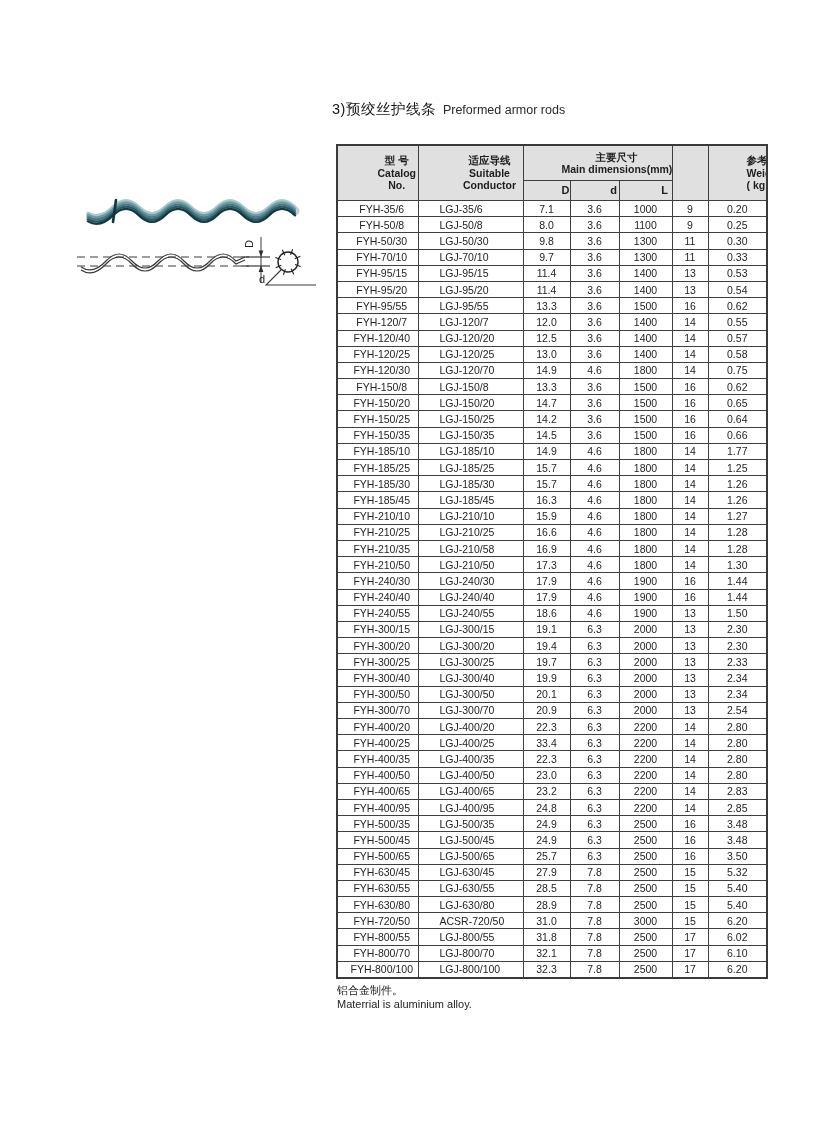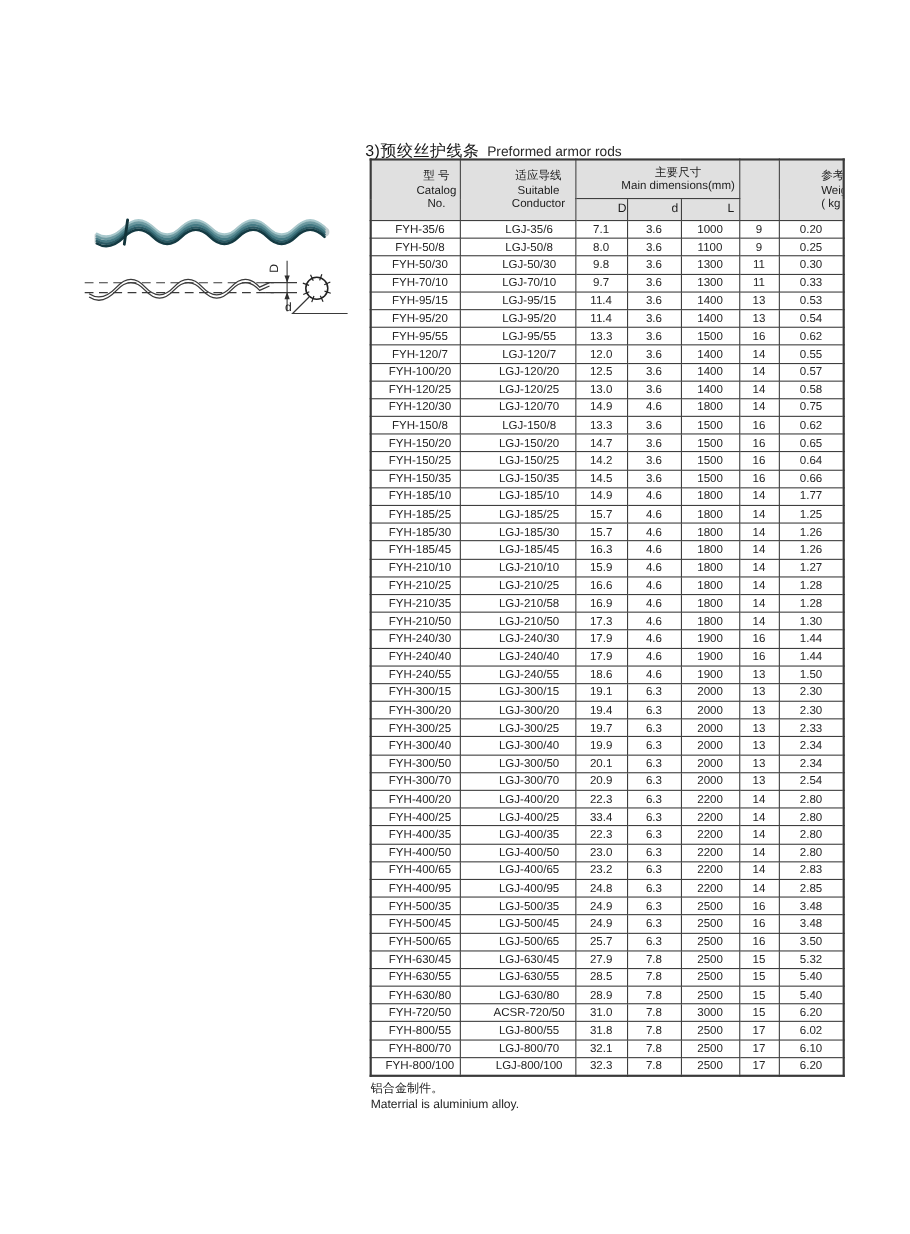--- a/index.html
+++ b/index.html
@@ -1,34 +1,34 @@
 <!DOCTYPE html>
 <html><head>
 <meta charset="utf-8">
 <style>
   html,body{margin:0;padding:0;background:#fff;}
   .page{position:relative;width:827px;height:1122px;background:#ffffff;overflow:hidden;
         font-family:"Liberation Sans","DejaVu Sans",sans-serif;color:#222;}
   
-  .title{position:absolute;left:332px;top:128px;white-space:nowrap;}
+  .title{position:absolute;left:332px;top:100px;white-space:nowrap;}
   .title .zh{font-size:14.5px;color:#161616;letter-spacing:0.5px;}
   .title .en{font-size:12.5px;color:#2a2a2a;margin-left:7px;}
   
   .illus-photo{position:absolute;left:86px;top:191px;}
   .illus-drawing{position:absolute;left:73px;top:236px;}
   
   table.spec{position:absolute;left:336px;top:144px;width:430px;border-collapse:collapse;
              table-layout:fixed;border:2px solid #3a3a3a;}
   table.spec th,table.spec td{border:1px solid #3f3f3f;padding:0;overflow:hidden;white-space:nowrap;}
-  table.spec thead th{background:#e0e0e0;font-weight:normal;font-size:10.5px;line-height:12.5px;color:#1d1d1d;text-align:center;vertical-align:middle;padding-left:38px;}
+  table.spec thead th{background:#e0e0e0;font-weight:bold;font-size:10.5px;line-height:12.5px;color:#1d1d1d;text-align:center;vertical-align:middle;padding-left:38px;}
   table.spec thead tr.h1 th{height:34px;}
   table.spec thead tr.h2 th{height:19px;font-size:11px;}
   table.spec tbody td{height:15.2px;font-size:10.5px;color:#242424;text-align:center;vertical-align:middle;}
   table.spec tbody td.c0{text-align:center;padding-left:8px;}
-  table.spec tbody td.c1{text-align:center;padding-left:21px;}
+  table.spec tbody td.c1{text-align:left;padding-left:21px;}
   
   .footnote{position:absolute;left:337px;top:984px;font-size:11px;line-height:13.5px;color:#242424;}
 </style>
 </head>
 <body>
 
 <div class="page">
 
   <svg class="illus-photo" width="215" height="42" viewBox="0 0 215 42">
     <g fill="none" stroke-linecap="round">
@@ -186,21 +186,21 @@
         <tr>
           <td class="c0">FYH-120/7</td>
           <td class="c1">LGJ-120/7</td>
           <td class="c2">12.0</td>
           <td class="c3">3.6</td>
           <td class="c4">1400</td>
           <td class="c5">14</td>
           <td class="c6">0.55</td>
         </tr>
         <tr>
-          <td class="c0">FYH-100/20</td>
+          <td class="c0">FYH-120/40</td>
           <td class="c1">LGJ-120/20</td>
           <td class="c2">12.5</td>
           <td class="c3">3.6</td>
           <td class="c4">1400</td>
           <td class="c5">14</td>
           <td class="c6">0.57</td>
         </tr>
         <tr>
           <td class="c0">FYH-120/25</td>
           <td class="c1">LGJ-120/25</td>

